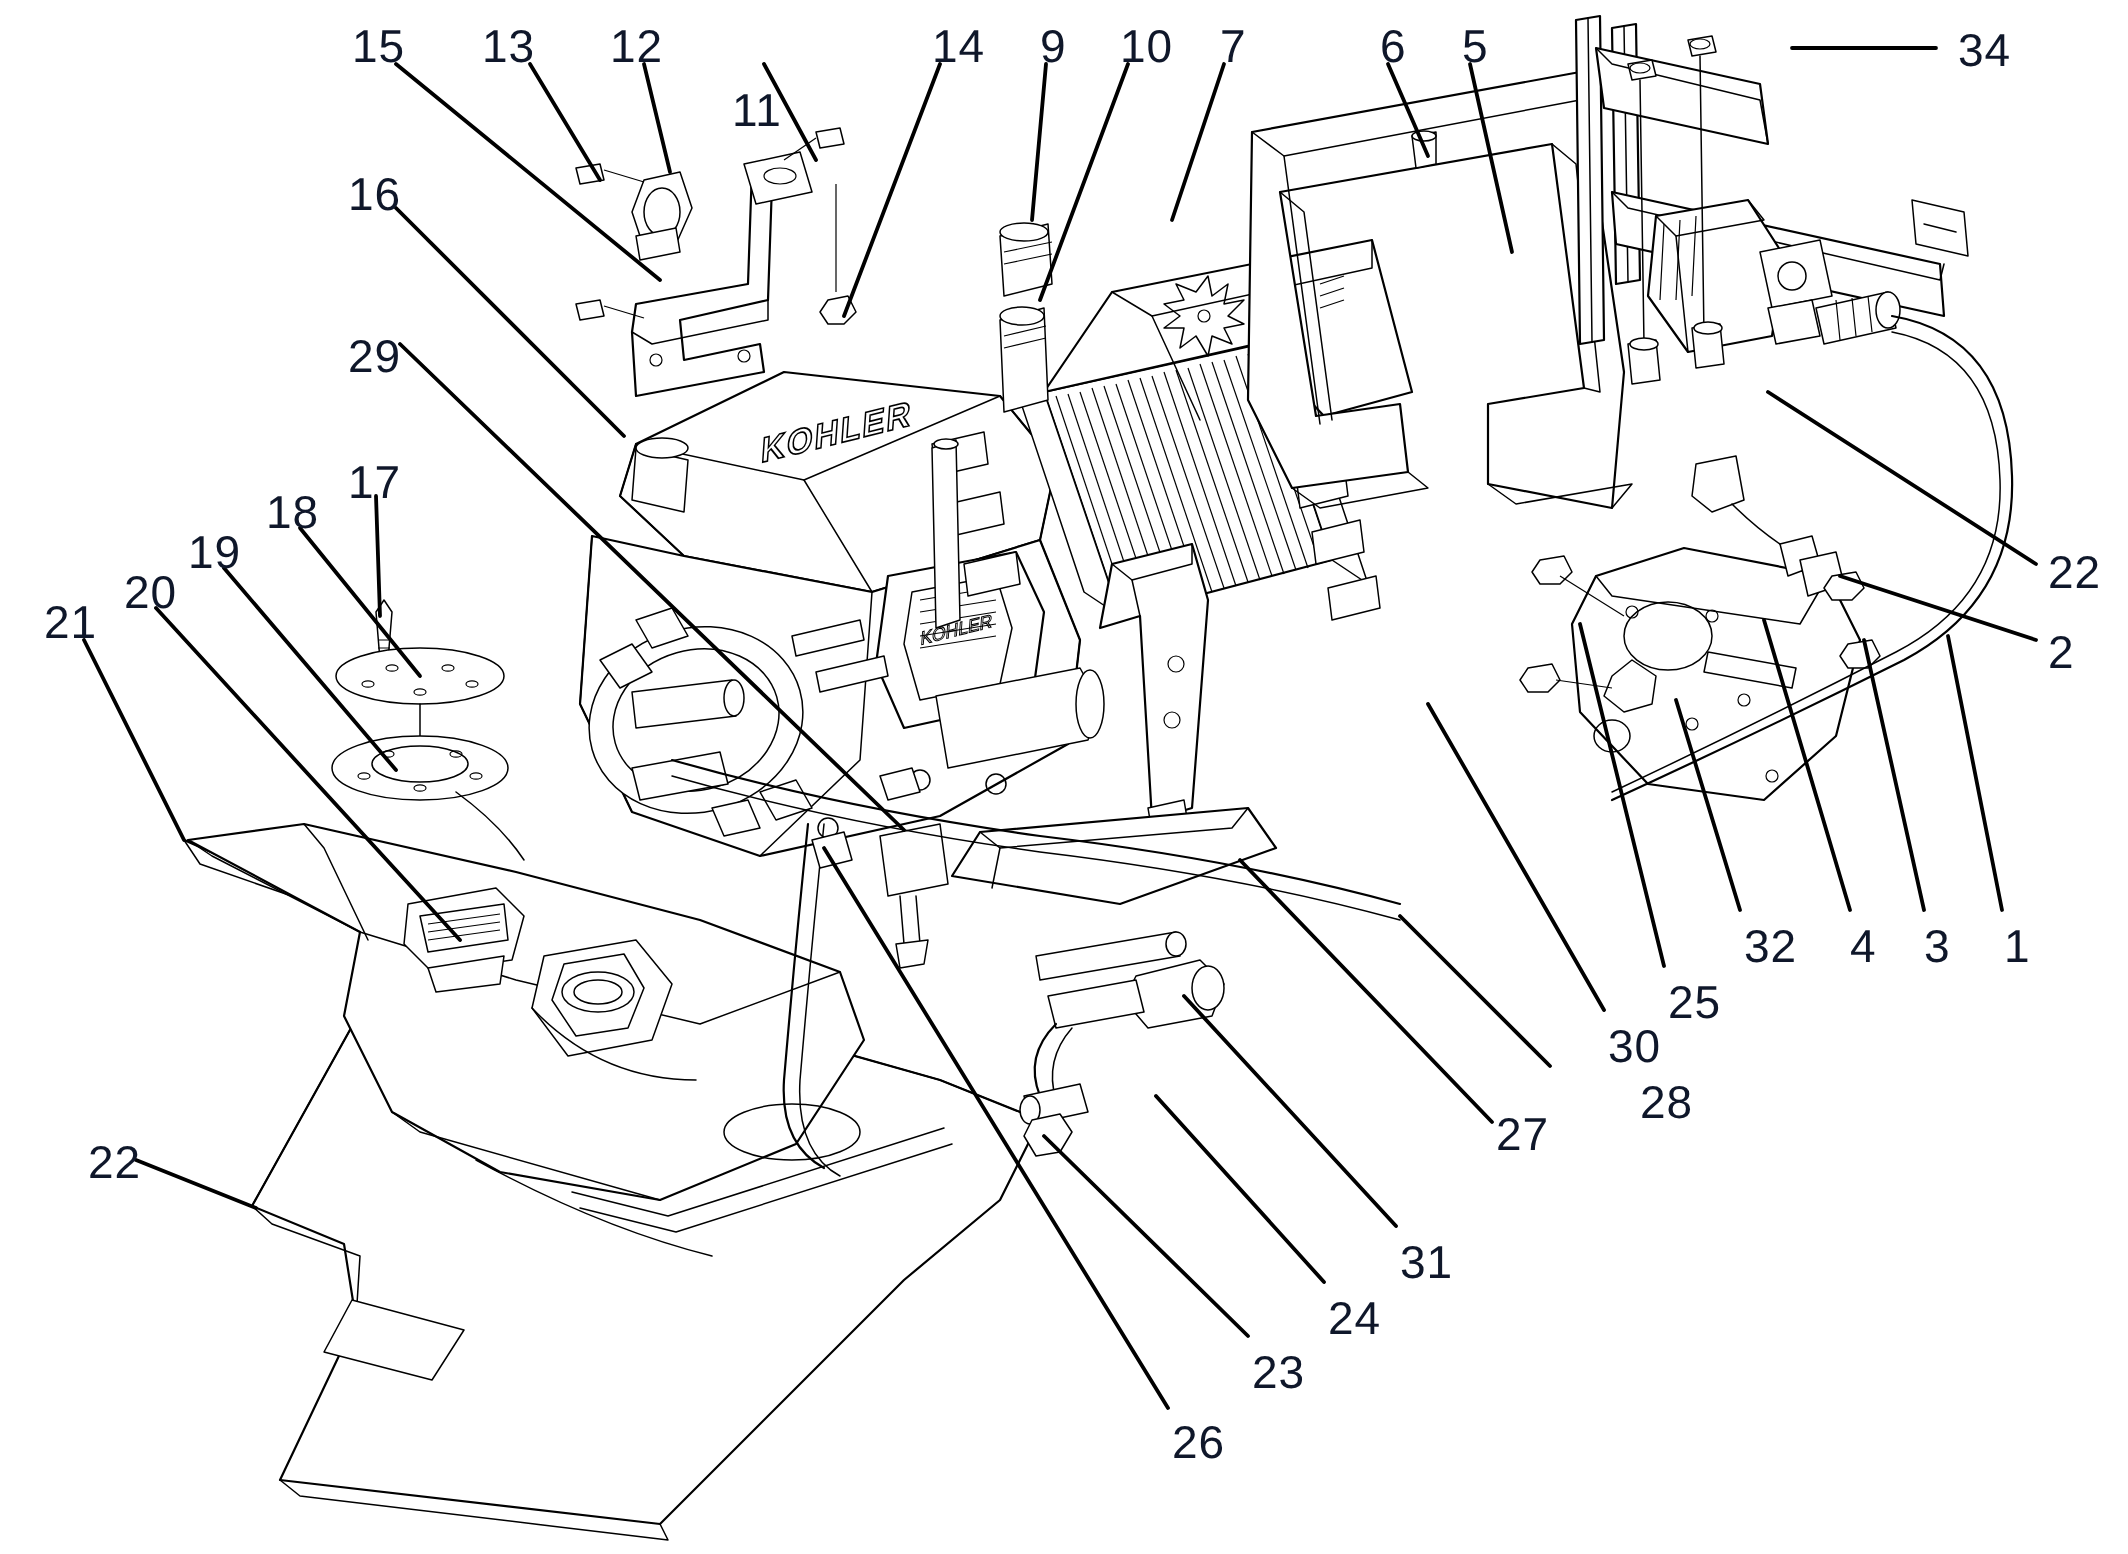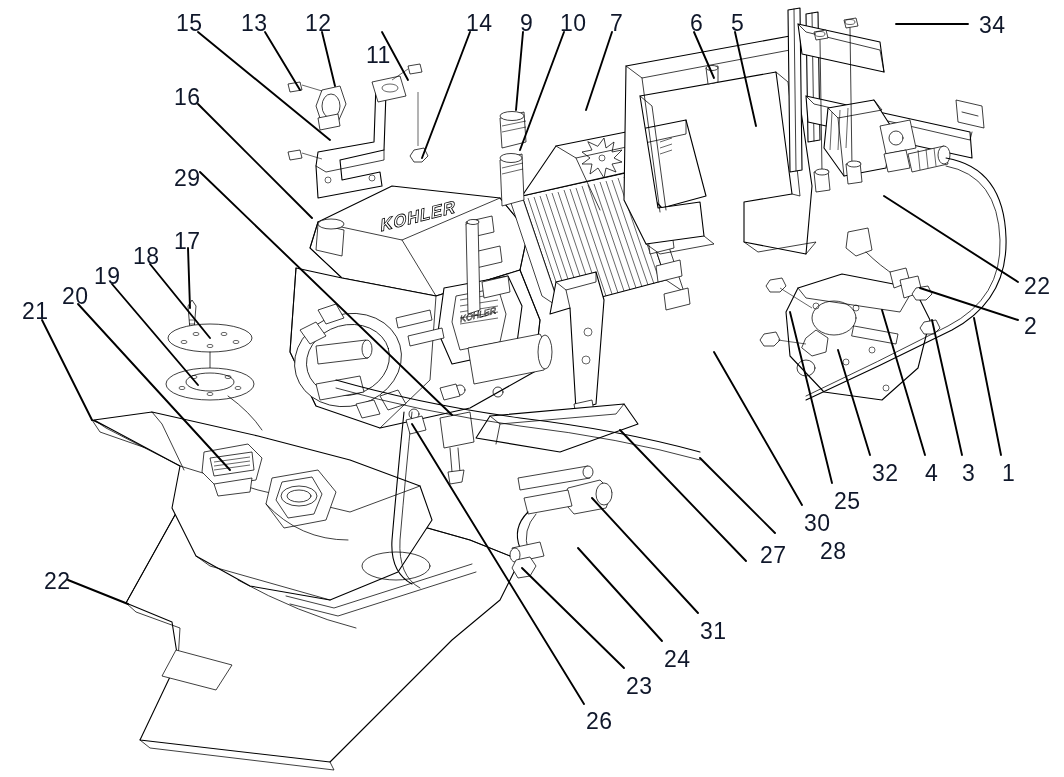--- a/index.html
+++ b/index.html
@@ -396,21 +396,21 @@
       <div class="cal" style="left: 174px; top: 230px; text-align: right;">17</div>
       <div class="cal" style="left: 133px; top: 245px;">18</div>
       <div class="cal" style="left: 94px; top: 265px;">19</div>
       <div class="cal" style="left: 62px; top: 285px;">20</div>
       <div class="cal" style="left: 22px; top: 300px;">21</div>
       <div class="cal" style="left: 44px; top: 570px;">22</div>
       <div class="cal" style="left: 586px; top: 710px;">26</div>
       <div class="cal" style="left: 626px; top: 675px;">23</div>
       <div class="cal" style="left: 664px; top: 648px;">24</div>
       <div class="cal" style="left: 700px; top: 620px;">31</div>
-      <div class="cal" style="left: 748px; top: 544px; margin-left: 12px;">27</div>
+      <div class="cal" style="left: 748px; top: 556px;">27</div>
       <div class="cal" style="left: 820px; top: 540px;">28</div>
       <div class="cal" style="left: 804px; top: 512px;">30</div>
       <div class="cal" style="left: 834px; top: 490px;">25</div>
       <div class="cal" style="left: 872px; top: 462px;">32</div>
       <div class="cal" style="left: 925px; top: 462px;">4</div>
       <div class="cal" style="left: 962px; top: 462px;">3</div>
       <div class="cal" style="left: 1002px; top: 462px;">1</div>
       <div class="cal" style="left: 1024px; top: 275px;">22</div>
       <div class="cal" style="left: 1024px; top: 315px;">2</div>
     </div>

